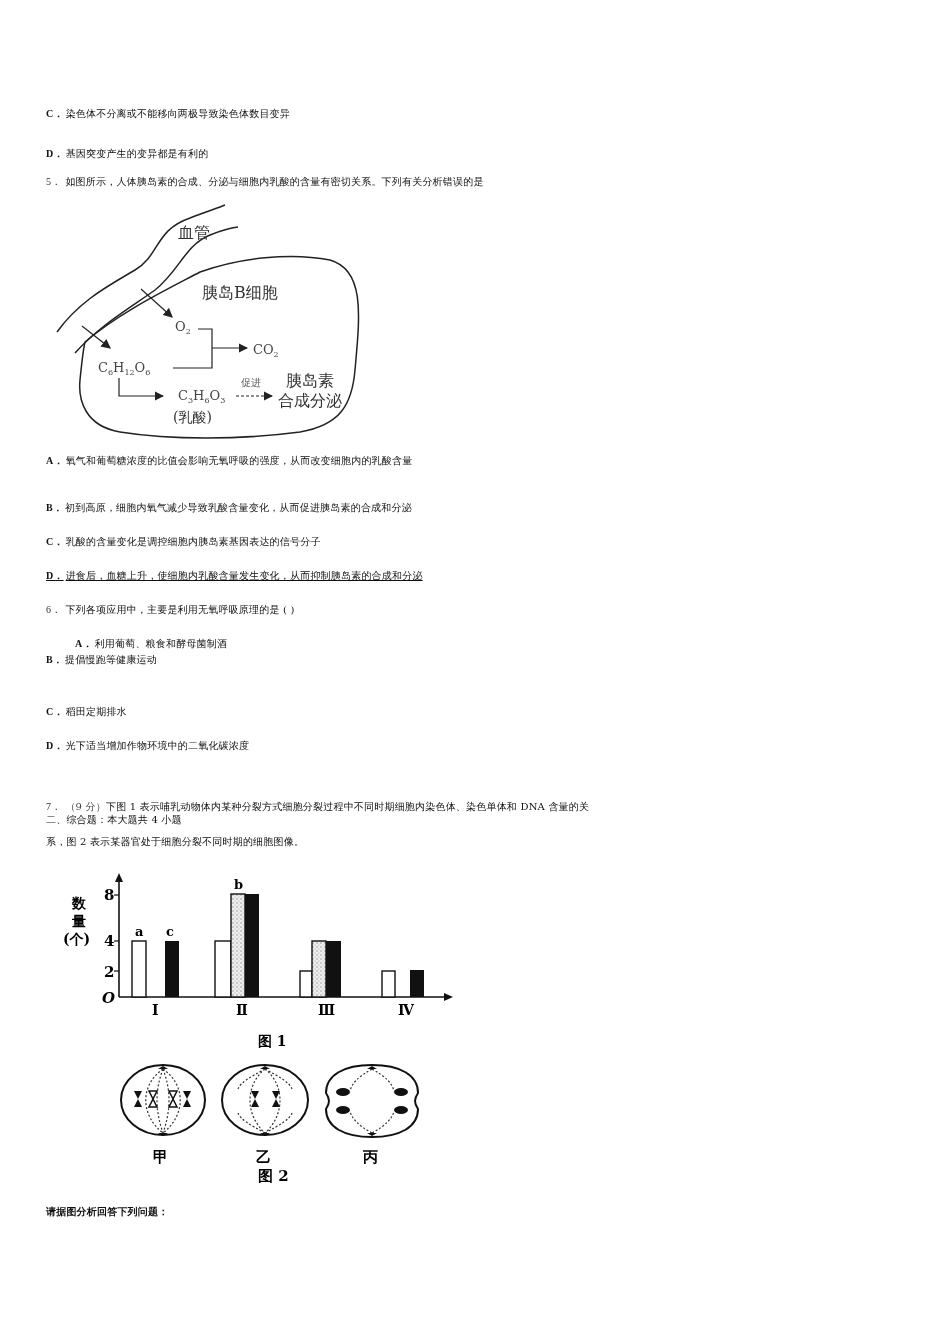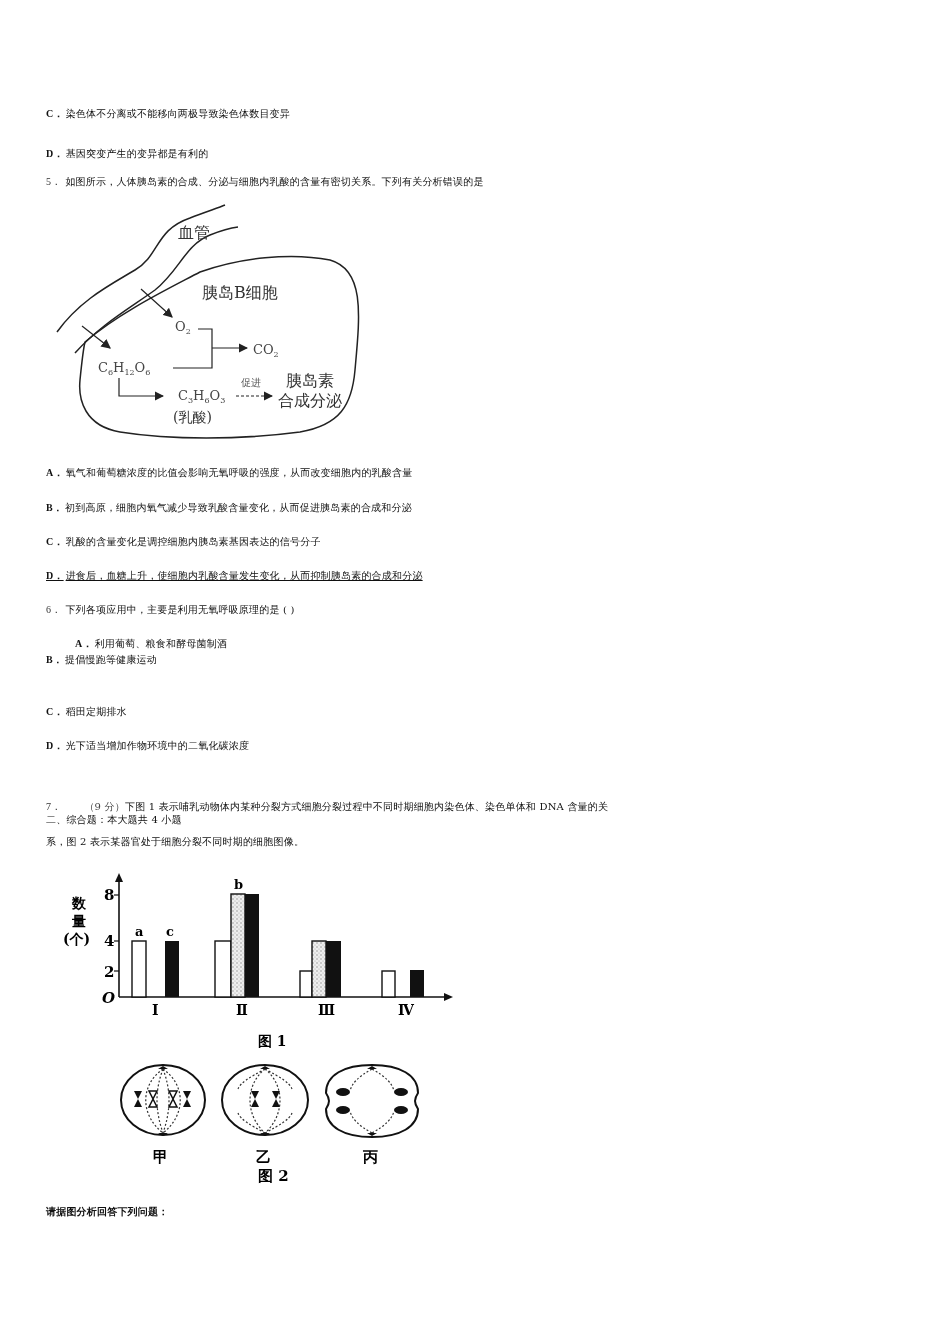--- a/index.html
+++ b/index.html
@@ -54,21 +54,21 @@
   <polyline points="79,178 79,196 123,196" fill="none" stroke="#222" stroke-width="1.2" marker-end="url(#arr)"></polyline>
   <text x="138" y="200" font-size="13" fill="#444"><tspan>C</tspan><tspan font-size="8" dy="3">3</tspan><tspan dy="-3">H</tspan><tspan font-size="8" dy="3">6</tspan><tspan dy="-3">O</tspan><tspan font-size="8" dy="3">3</tspan></text>
   <text x="133" y="222" font-size="14" fill="#333">(乳酸)</text>
 
   <line x1="196" y1="196" x2="232" y2="196" stroke="#222" stroke-width="1.2" stroke-dasharray="3,2" marker-end="url(#arr)"></line>
   <text x="201" y="186" font-size="10" fill="#555">促进</text>
   <text x="246" y="186" font-size="16" fill="#333">胰岛素</text>
   <text x="238" y="206" font-size="16" fill="#333">合成分泌</text>
 </svg>
 
-<div class="line" style="top:461px;text-align:center;">
+<div class="line" style="top:449px;text-align:center;">
   <span class="opt-letter">A．</span><span>氧气和葡萄糖浓度的比值会影响无氧呼吸的强度，从而改变细胞内的乳酸含量</span>
 </div>
 <div class="line" style="top:496px;">
   <span class="opt-letter">B．</span><span>初到高原，细胞内氧气减少导致乳酸含量变化，从而促进胰岛素的合成和分泌</span>
 </div>
 <div class="line" style="top:530px;">
   <span class="opt-letter">C．</span><span>乳酸的含量变化是调控细胞内胰岛素基因表达的信号分子</span>
 </div>
 <div class="line" style="top:564px;text-decoration:underline;">
   <span class="opt-letter">D．</span><span>进食后，血糖上升，使细胞内乳酸含量发生变化，从而抑制胰岛素的合成和分泌</span>
@@ -86,21 +86,21 @@
 <div class="line" style="top:700px;">
   <span class="opt-letter">C．</span><span>稻田定期排水</span>
 </div>
 <div class="line" style="top:734px;">
   <span class="opt-letter">D．</span><span>光下适当增加作物环境中的二氧化碳浓度</span>
 </div>
 
 <div class="line" style="top:808px;">二、综合题：本大题共 4 小题</div>
 
 <div class="line" style="top:795px;">
-  <span class="qnum">7．</span><span style="color:#444;margin-left:19px;">（9 分）</span><span>下图 1 表示哺乳动物体内某种分裂方式细胞分裂过程中不同时期细胞内染色体、染色单体和 DNA 含量的关</span>
+  <span class="qnum">7．</span><span style="color:#444;">（9 分）</span><span>下图 1 表示哺乳动物体内某种分裂方式细胞分裂过程中不同时期细胞内染色体、染色单体和 DNA 含量的关</span>
 </div>
 <div class="line" style="top:830px;">系，图 2 表示某器官处于细胞分裂不同时期的细胞图像。</div>
 
 <svg class="fig" style="left:60px; top:870px;" width="400" height="180" viewBox="0 0 400 180">
   <defs>
     <pattern id="dots" width="4" height="4" patternUnits="userSpaceOnUse">
       <rect width="4" height="4" fill="#eeeeee"></rect>
       <circle cx="1" cy="1" r="0.7" fill="#888"></circle>
       <circle cx="3" cy="3" r="0.6" fill="#aaa"></circle>
     </pattern>

